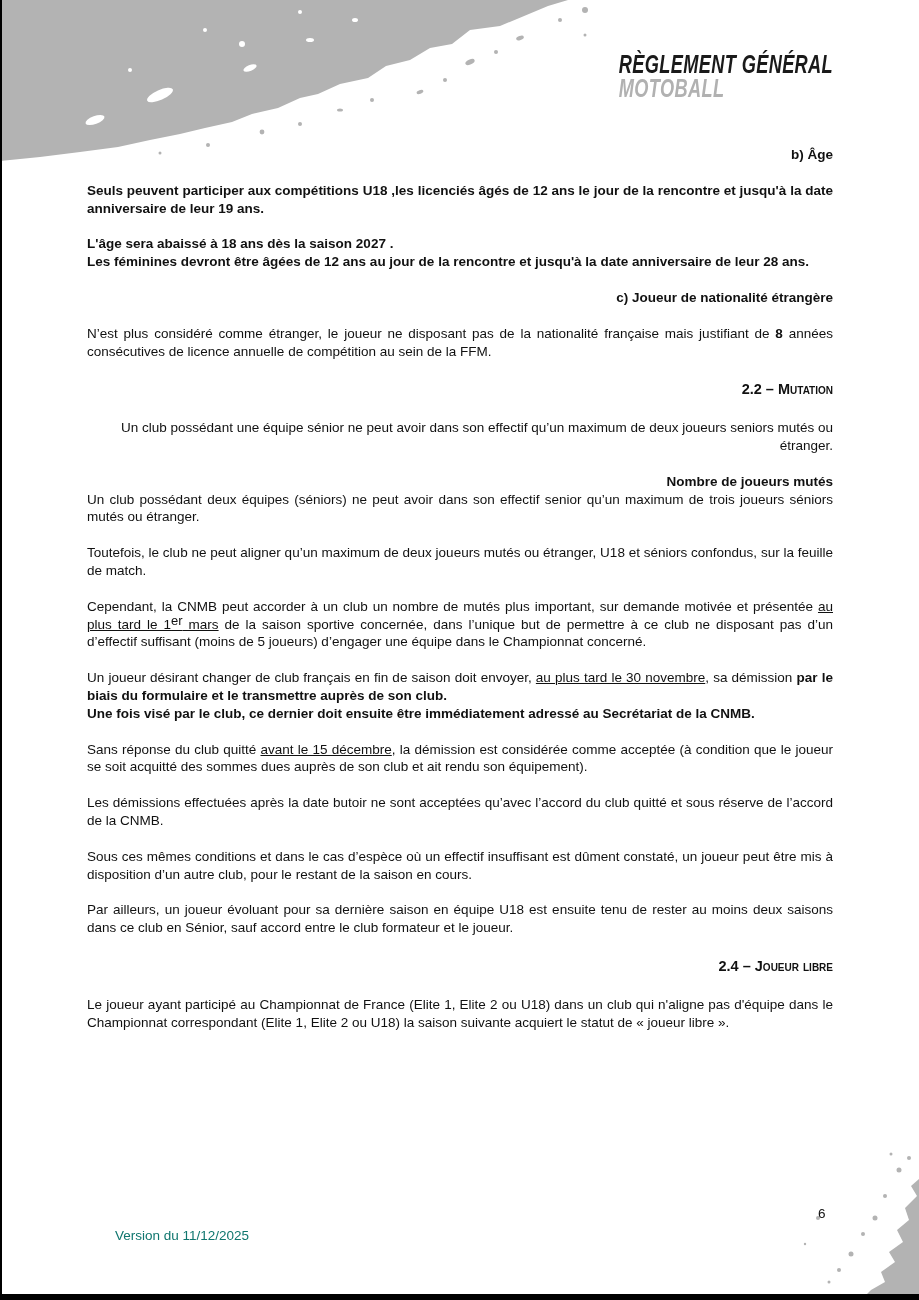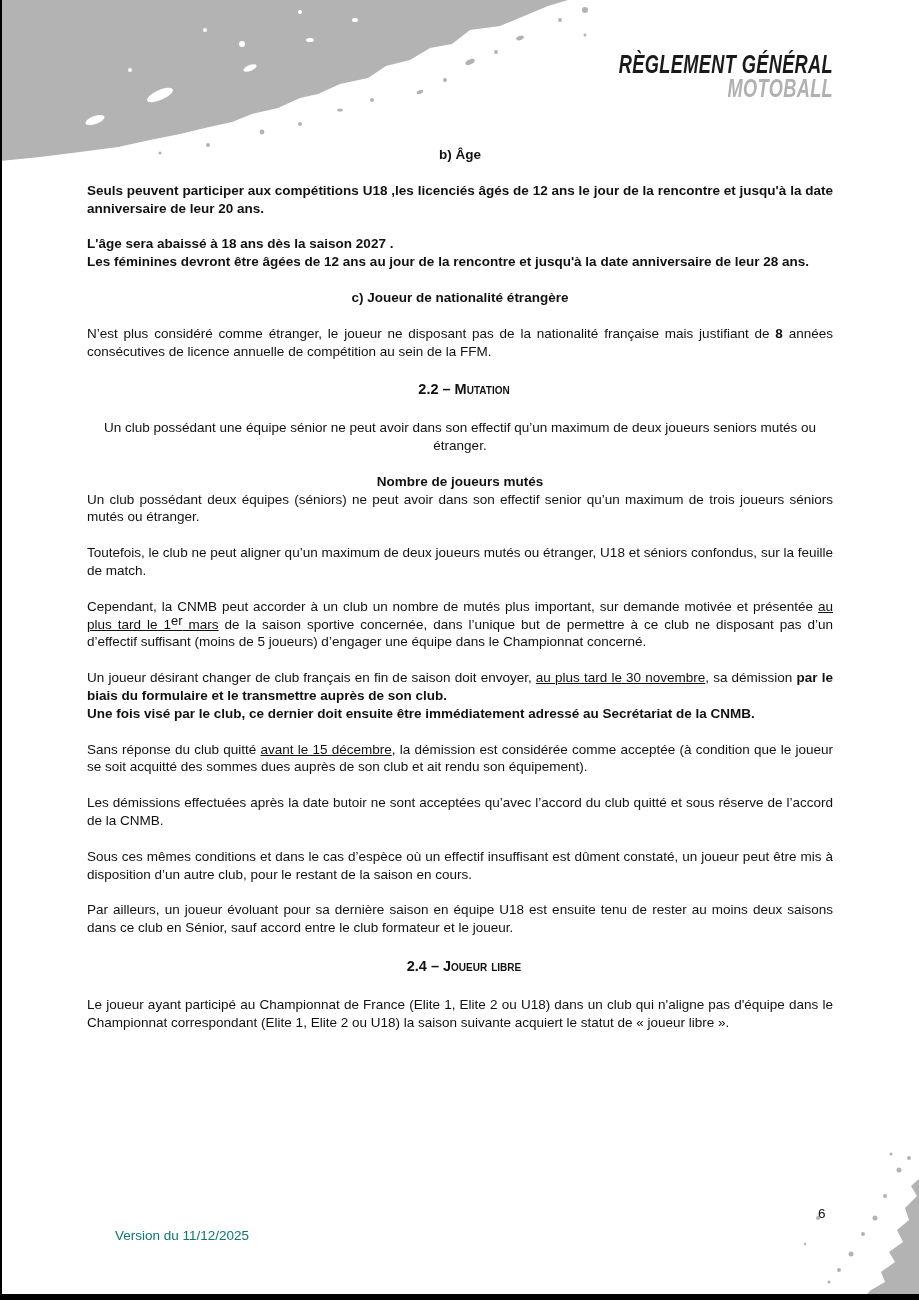--- a/index.html
+++ b/index.html
@@ -14,21 +14,21 @@
   }
   
   .left-edge  { position:absolute; left:0; top:0; width:2px; height:100%; background:#000; }
   .bottom-edge{ position:absolute; left:0; bottom:0; width:100%; height:6px; background:#000; }
 
   
   .splat-tl { position:absolute; left:0; top:0; }
   .splat-br { position:absolute; right:0; bottom:6px; }
 
   
-  .brand { position:absolute; top:52px; right:86px; text-align:right; }
+  .brand { position:absolute; top:52px; right:86px; }
   .brand-line {
     display:block;
     font-weight:bold; font-style:italic;
     font-size:26px; line-height:24px;
     white-space:nowrap;
     transform:scaleX(0.70);
     transform-origin:100% 50%;
     letter-spacing:0.5px;
   }
   .brand-main { color:#1a1a1a; }
@@ -42,21 +42,21 @@
   .blk { margin:0 0 18px 0; }
   .blk.heading       { font-weight:bold; }
   .blk.heading-tight { font-weight:bold; margin-bottom:0; }
   .blk.section {
     font-weight:bold;
     font-variant:small-caps;
     font-size:14.5px;
     margin:21px 0 20px 8px;
   }
   .blk.align-justify { text-align:justify; }
-  .blk.align-left    { text-align:center; }
+  .blk.align-left    { text-align:right; }
   .b { font-weight:bold; }
   .u { text-decoration:underline; }
   sup { font-size:13px; line-height:0; vertical-align:4px; }
 
   
   .version  { position:absolute; left:115px; top:1228px; font-size:13.5px; color:#0f766e; }
   .page-num { position:absolute; left:818px; top:1206px; font-size:13.5px; color:#111; }
 </style>
 </head>
 <body>
@@ -111,21 +111,21 @@
     </g>
   </svg>
 
   <div class="brand">
     <span class="brand-line brand-main">RÈGLEMENT GÉNÉRAL</span>
     <span class="brand-line brand-sub">MOTOBALL</span>
   </div>
 
   <div class="doc">
       <div class="blk heading align-left"><span class="b">b) Âge</span></div>
-      <div class="blk paragraph align-justify"><span class="b">Seuls peuvent participer aux compétitions U18 ,les licenciés âgés de 12 ans le jour de la rencontre et jusqu'à la date anniversaire de leur 20 ans.</span></div>
+      <div class="blk paragraph align-justify"><span class="b">Seuls peuvent participer aux compétitions U18 ,les licenciés âgés de 12 ans le jour de la rencontre et jusqu'à la date anniversaire de leur 19 ans.</span></div>
       <div class="blk paragraph align-justify"><span class="b">L'âge sera abaissé à 18 ans dès la saison 2027 .</span><br><span class="b">Les féminines devront être âgées de 12 ans au jour de la rencontre et jusqu'à la date anniversaire de leur 28 ans.</span></div>
       <div class="blk heading align-left"><span class="b">c) Joueur de nationalité étrangère</span></div>
       <div class="blk paragraph align-justify"><span>N’est plus considéré comme étranger, le joueur ne disposant pas de la nationalité française mais justifiant de </span><span class="b">8</span><span> années consécutives de licence annuelle de compétition au sein de la FFM.</span></div>
       <div class="blk section align-left"><span>2.2 – Mutation</span></div>
       <div class="blk paragraph align-left"><span>Un club possédant une équipe sénior ne peut avoir dans son effectif qu’un maximum de deux joueurs seniors mutés ou étranger.</span></div>
       <div class="blk heading-tight align-left"><span class="b">Nombre de joueurs mutés</span></div>
       <div class="blk paragraph align-justify"><span>Un club possédant deux équipes (séniors) ne peut avoir dans son effectif senior qu’un maximum de trois joueurs séniors mutés ou étranger.</span></div>
       <div class="blk paragraph align-justify"><span>Toutefois, le club ne peut aligner qu’un maximum de deux joueurs mutés ou étranger, U18 et séniors confondus, sur la feuille de match.</span></div>
       <div class="blk paragraph align-justify"><span>Cependant, la CNMB peut accorder à un club un nombre de mutés plus important, sur demande motivée et présentée </span><span class="u"><span>au plus tard le 1</span><sup>er</sup><span> mars</span></span><span> de la saison sportive concernée, dans l’unique but de permettre à ce club ne disposant pas d’un d’effectif suffisant (moins de 5 joueurs) d’engager une équipe dans le Championnat concerné.</span></div>
       <div class="blk paragraph align-justify"><span>Un joueur désirant changer de club français en fin de saison doit envoyer, </span><span class="u"><span>au plus tard le 30 novembre</span></span><span>, sa démission </span><span class="b">par le biais du formulaire et le transmettre auprès de son club.</span><br><span class="b">Une fois visé par le club, ce dernier doit ensuite être immédiatement adressé au Secrétariat de la CNMB.</span></div>

